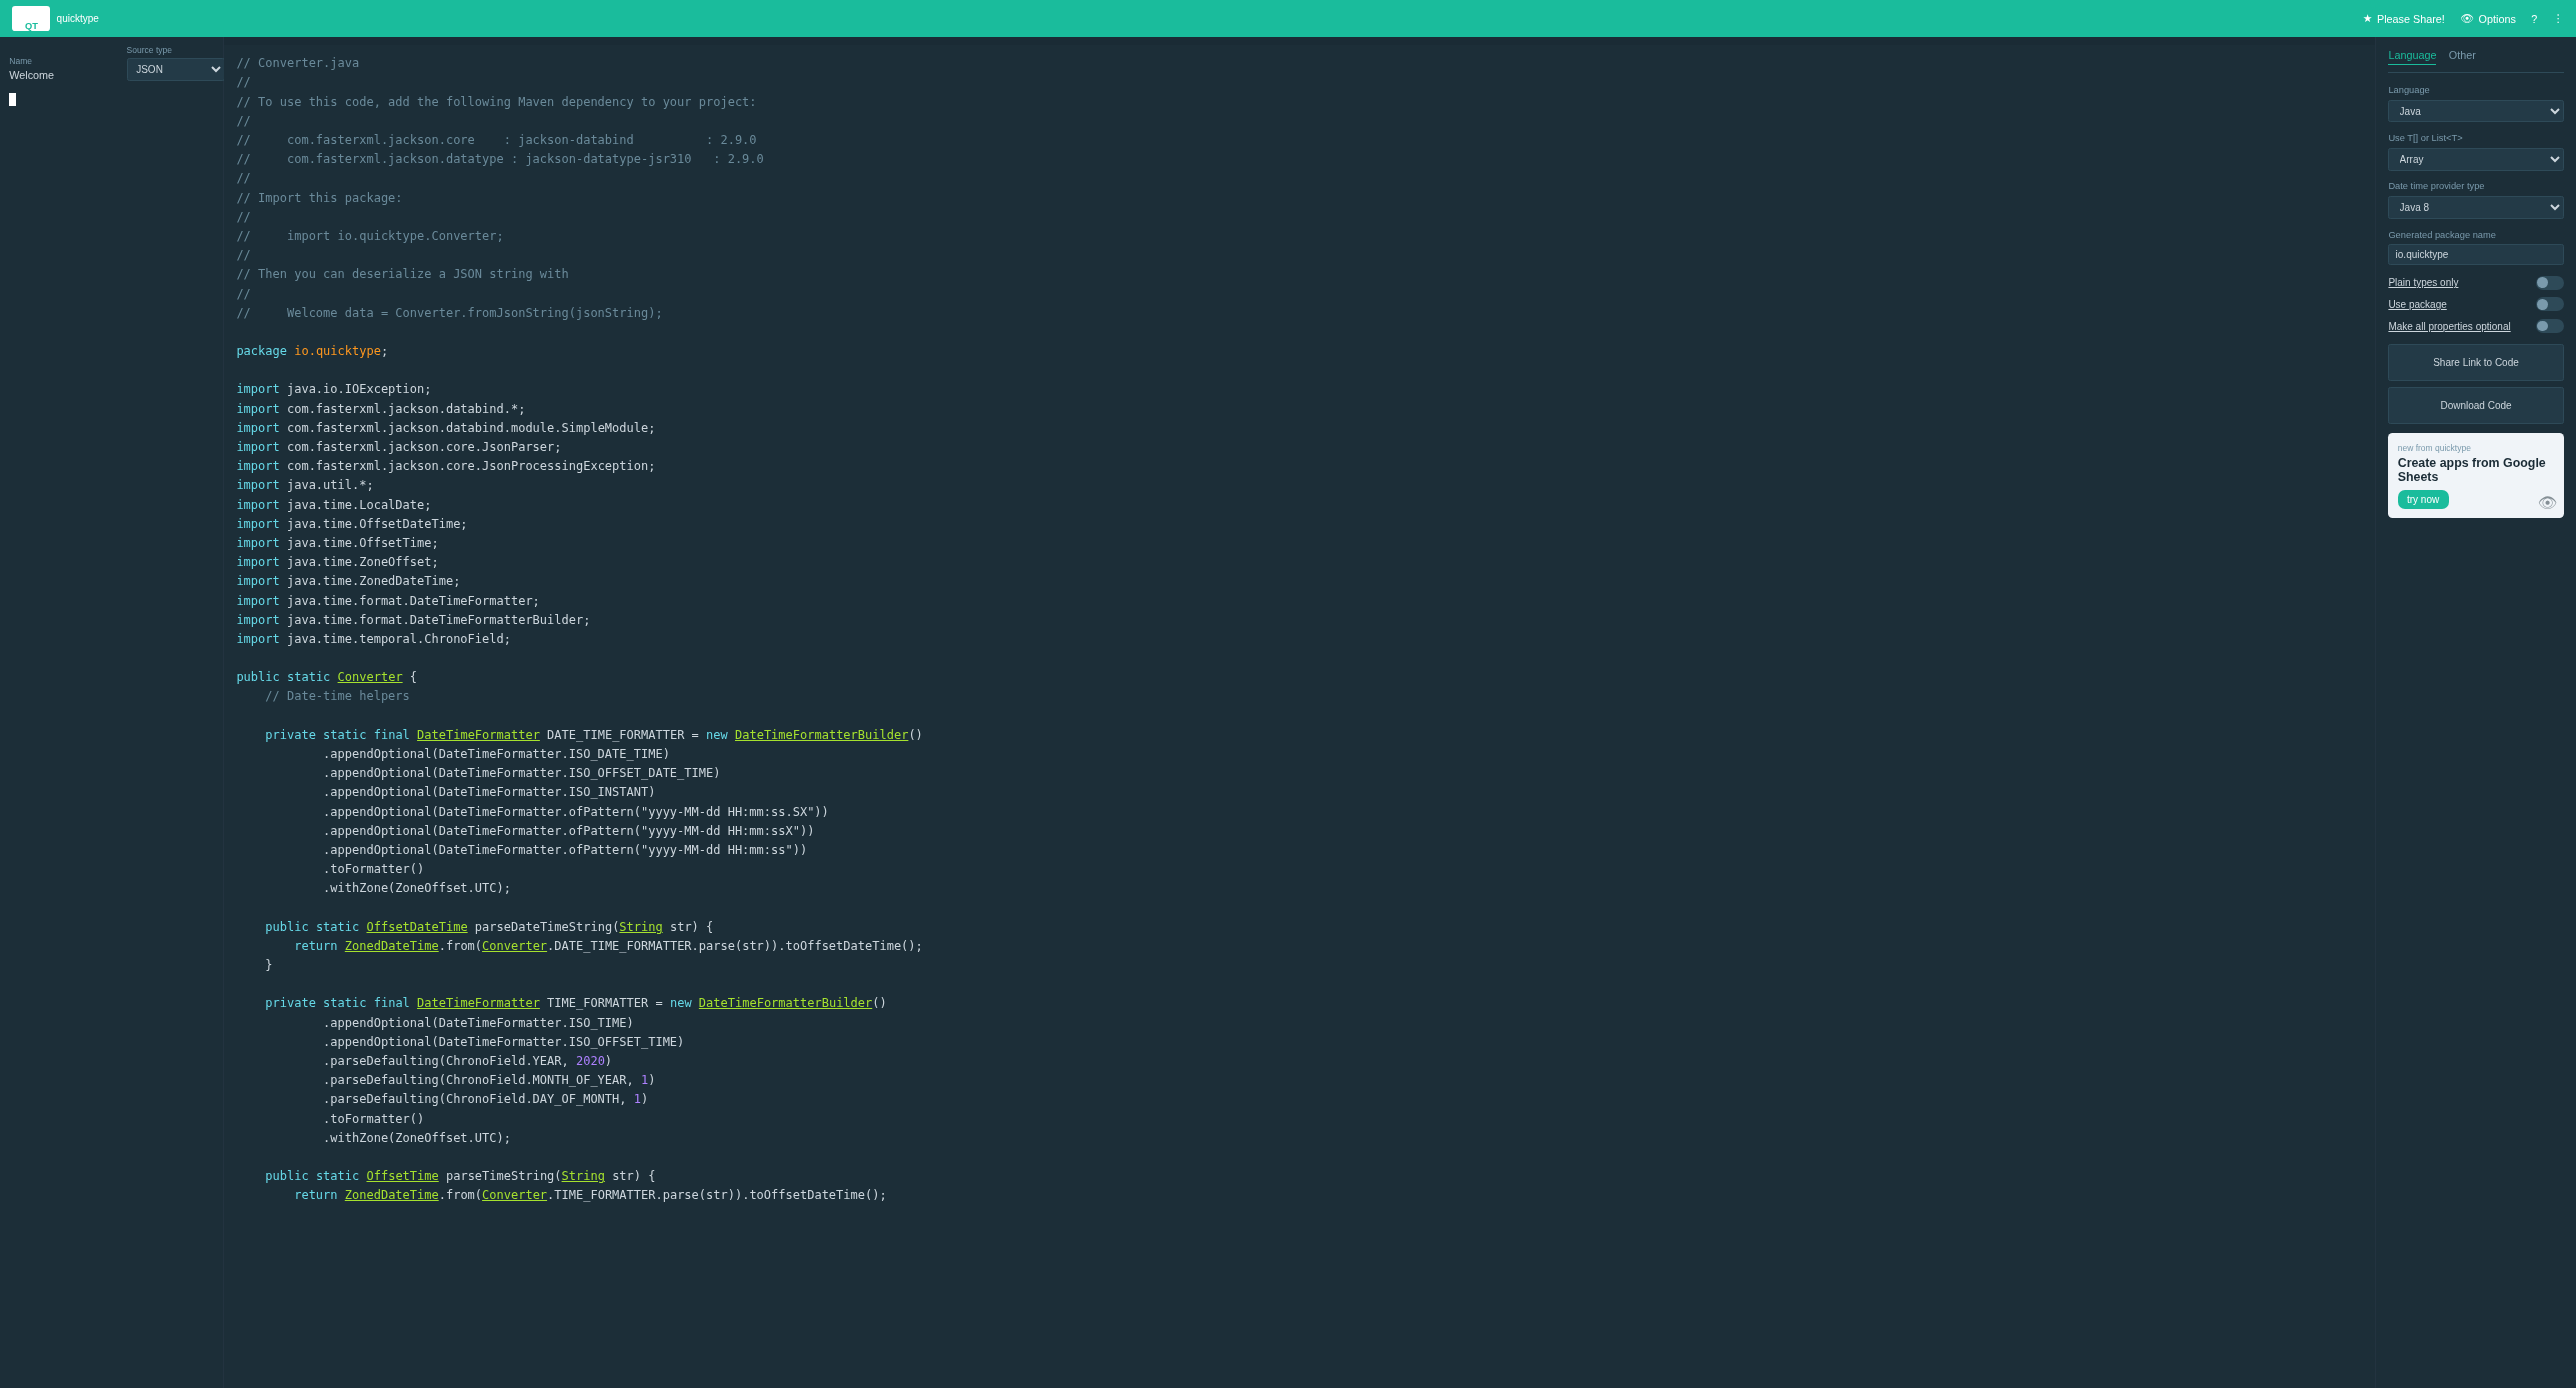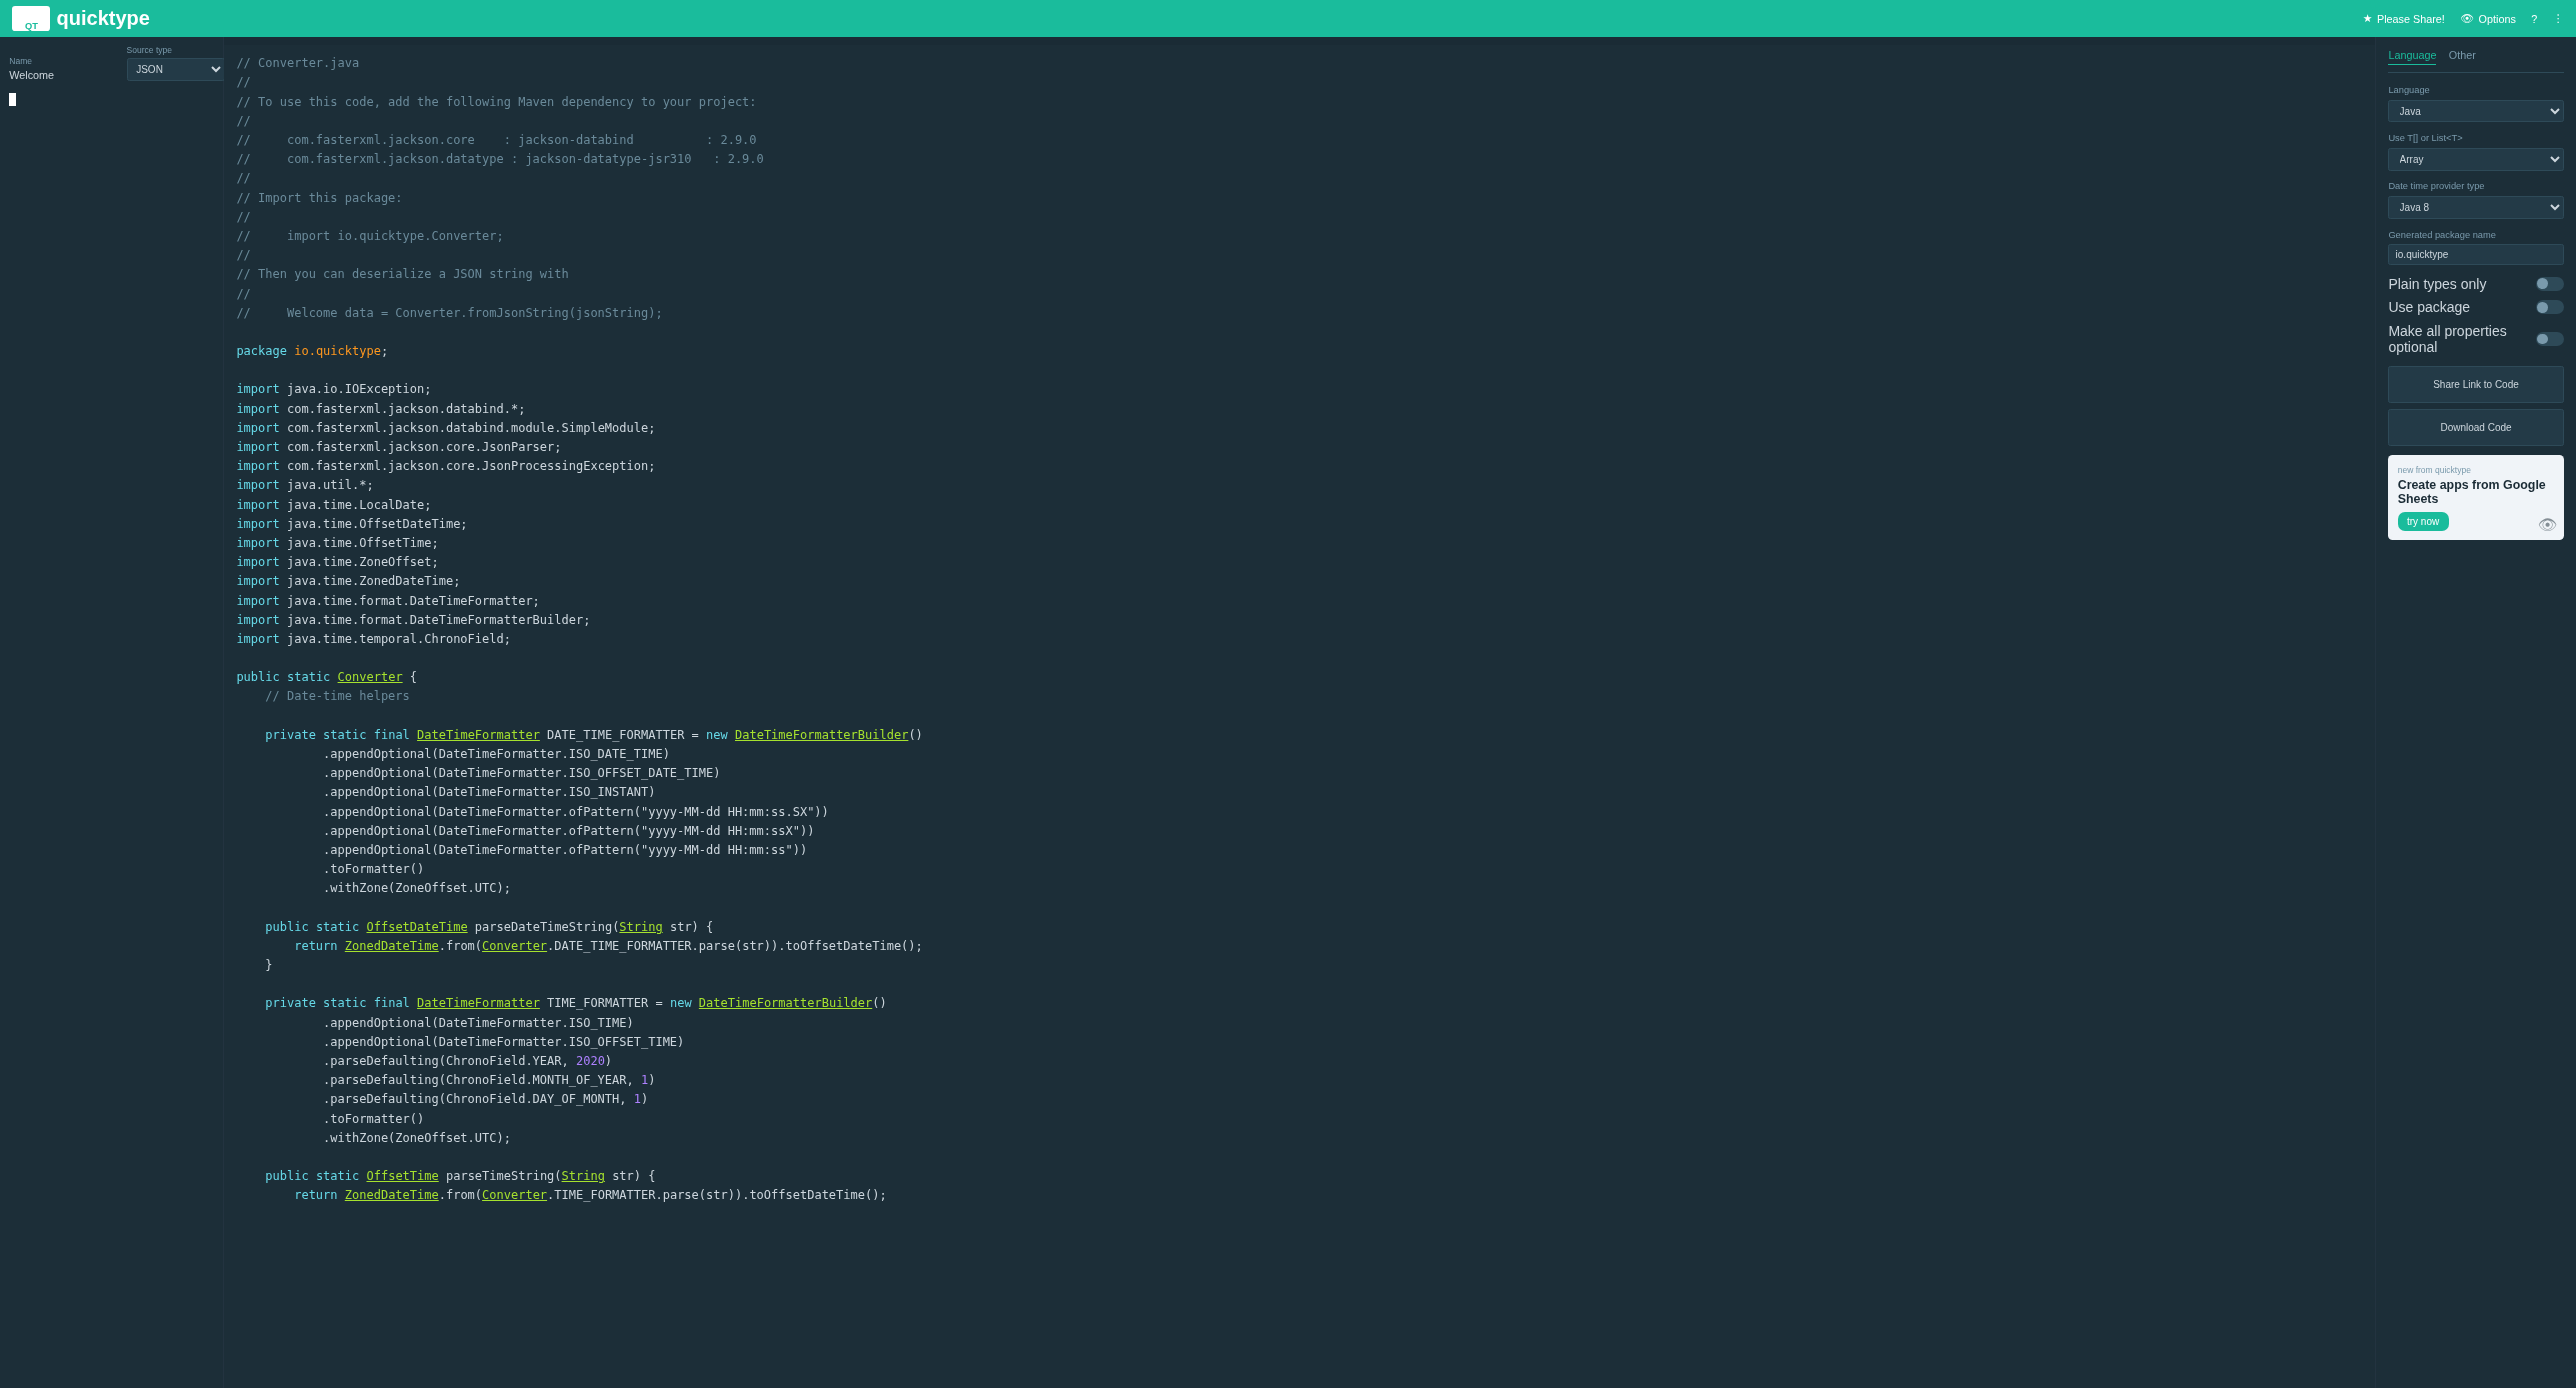--- a/index.html
+++ b/index.html
@@ -16,21 +16,21 @@
       justify-content: space-between;
     }
     .header-left { display: flex; align-items: center; gap: 6.2px; }
     .logo-icon {
       width: 38px; height: 25px;
       background: #fff;
       border-radius: 3.1px;
       display: flex; align-items: flex-end; justify-content: center;
       font-weight: bold; font-size: 9.3px; color: #1abc9c;
     }
-    .logo-text { color: #fff; font-size: 20px; font-weight: 700; }
+    .logo-text { color: #fff; font-size: 10px; font-weight: 400; }
     .header-right { display: flex; align-items: center; gap: 15.5px; }
     .header-btn {
       color: #fff; font-size: 10.8px; cursor: pointer;
       display: flex; align-items: center; gap: 4.6px;
       background: none; border: none;
     }
 
     
     .main { display: flex; flex: 1; overflow: hidden; }
 
@@ -153,21 +153,21 @@
       padding: 3.9px 6.2px;
       border-radius: 2.3px;
       outline: none;
     }
     .toggle-row {
       display: flex;
       align-items: center;
       justify-content: space-between;
       margin-bottom: 7.7px;
     }
-    .toggle-label { font-size: 14px; color: #cdd6dd; }
+    .toggle-label { font-size: 10px; color: #cdd6dd; text-decoration: underline; }
     .toggle {
       width: 28px; height: 14px;
       background: #2e4a58;
       border-radius: 7px;
       position: relative;
       cursor: pointer;
       flex-shrink: 0;
     }
     .toggle-knob {
       width: 10.8px; height: 10.8px;

